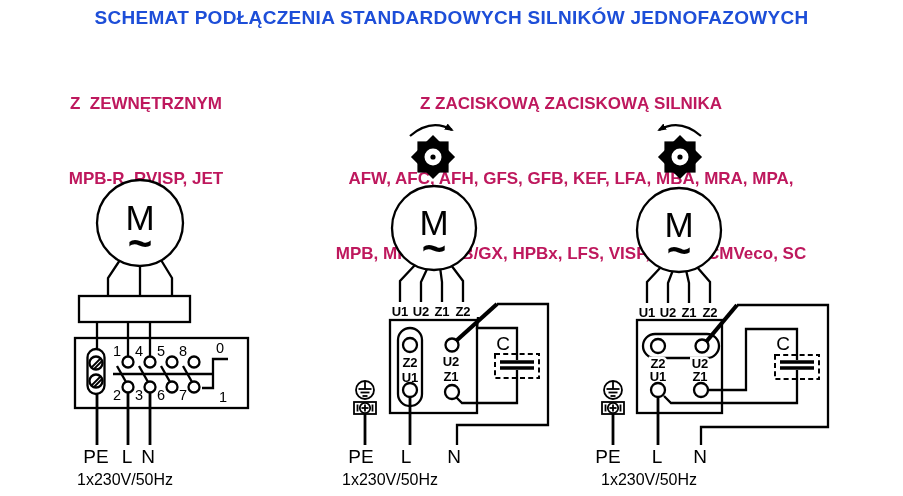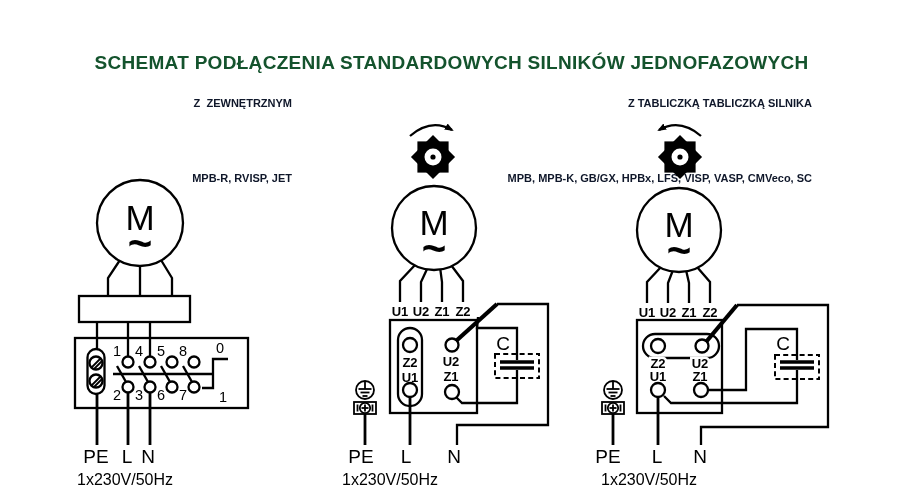--- a/index.html
+++ b/index.html
@@ -1,21 +1,21 @@
 <!DOCTYPE html>
 <html><head>
 <meta charset="utf-8">
 <style>
   html,body { margin:0; padding:0; background:#fff; }
   .page { position:relative; width:903px; height:496px; background:#fff; overflow:hidden;
           font-family:"Liberation Sans", sans-serif; }
   .title { position:absolute; left:0; top:7px; width:903px; text-align:center;
-           color:#14532d; font-size:19px; font-weight:bold; letter-spacing:.3px; white-space:pre;margin-top:45px; }
-  .hdr { position:absolute; top:41px; color:#0f172a; font-weight:bold; font-size:11px;
-         line-height:25px; text-align:right; white-space:pre; }
+           color:#1d4ed8; font-size:19px; font-weight:bold; letter-spacing:.3px; white-space:pre; }
+  .hdr { position:absolute; top:41px; color:#be185d; font-weight:bold; font-size:17px;
+         line-height:25px; text-align:center; white-space:pre; }
   .hdr-left  { left:0;   width:292px; }
   .hdr-right { left:330px; width:482px; }
   svg { position:absolute; left:0; top:0; font-family:"Liberation Sans", sans-serif; }
   .ln   { stroke:#000; stroke-width:2.3; fill:none; }
   .lnT  { stroke:#000; stroke-width:2.8; fill:none; }
   .link { stroke:#000; stroke-width:4.2; fill:none; }
   .fw   { fill:#fff; stroke:#000; stroke-width:2.3; }
   .nf   { fill:none; stroke:#000; stroke-width:2.3; }
   .thin { stroke:#000; stroke-width:1.8; fill:none; }
   .plate{ stroke:#000; stroke-width:3.4; fill:none; }
@@ -36,21 +36,22 @@
 <div class="page">
 
   <div class="title">SCHEMAT PODŁĄCZENIA STANDARDOWYCH SILNIKÓW JEDNOFAZOWYCH</div>
 
   <div class="hdr hdr-left">
     <div>Z  ZEWNĘTRZNYM</div>
     <div>MPB-R, RVISP, JET</div>
   </div>
 
   <div class="hdr hdr-right">
-    <div>Z TABLICZKĄ TABLICZKĄ SILNIKA</div>
+    <div>Z ZACISKOWĄ ZACISKOWĄ SILNIKA</div>
+    <div>AFW, AFC, AFH, GFS, GFB, KEF, LFA, MBA, MRA, MPA,</div>
     <div>MPB, MPB-K, GB/GX, HPBx, LFS, VISP, VASP, CMVeco, SC</div>
   </div>
 
   <svg width="903" height="496" viewBox="0 0 903 496">
     <defs>
       <marker id="ah" markerUnits="userSpaceOnUse" markerWidth="12" markerHeight="10" refX="7" refY="3.5" orient="auto">
         <path d="M0,0 L9,3.5 L0,7 Z" fill="#000"></path>
       </marker>
     </defs>
 

